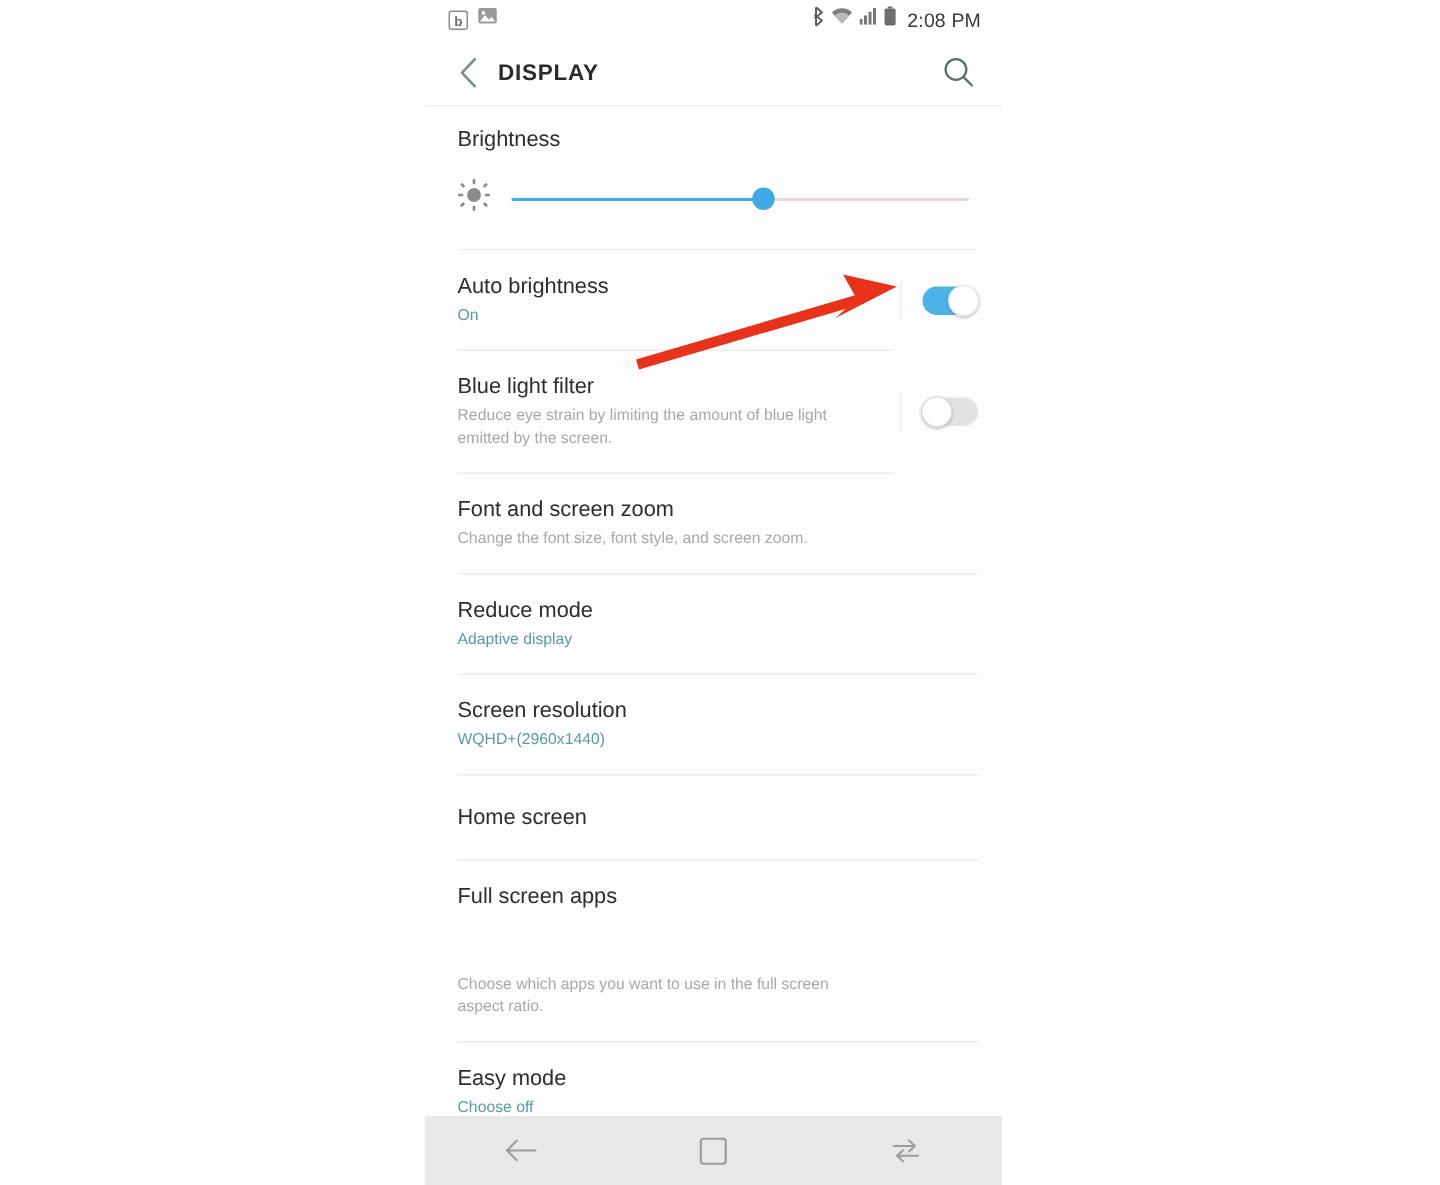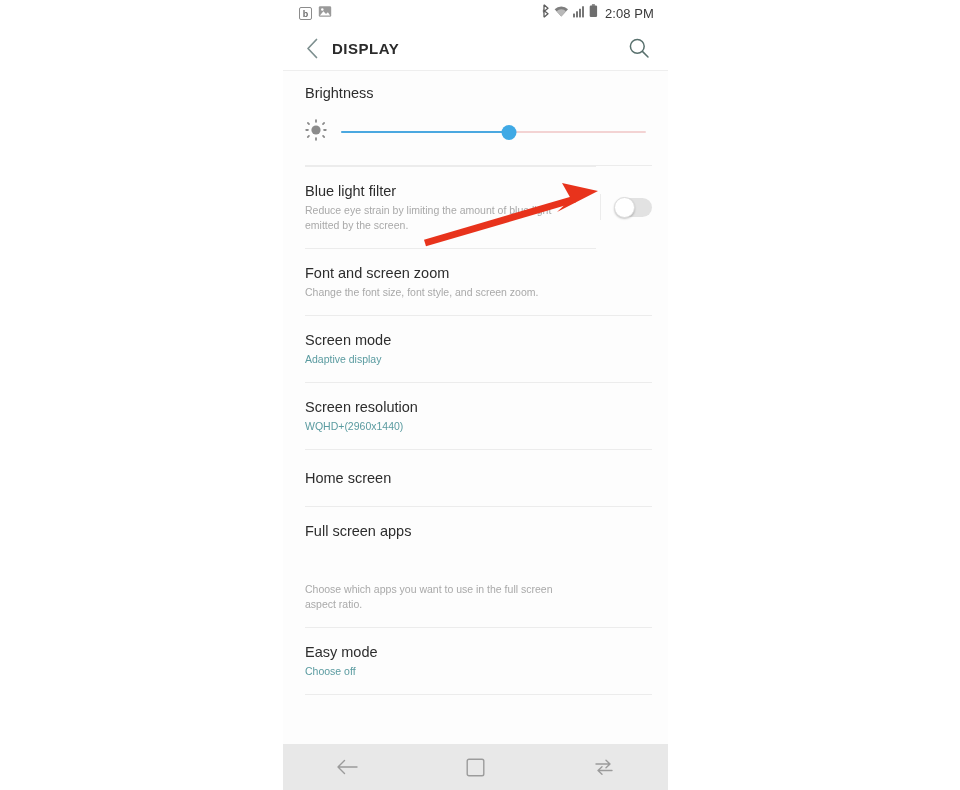--- a/index.html
+++ b/index.html
@@ -344,20 +344,30 @@
       <div id="slider-track-wrap">
         <div class="track-base" style="background: rgb(243, 211, 211);"></div>
         <div class="track-fill" id="slider-fill" style="width: 55%; background: rgb(74, 168, 224);"></div>
         <div class="track-thumb" id="slider-thumb" style="left: 55%; background: rgb(63, 169, 229);"></div>
       </div>
     </div>
   </div>
   <div class="divider"></div>
 
   <div id="settings-list">
+      <div class="row" style="padding-top: 15px; padding-bottom: 15px;">
+        <div class="row-text">
+          <div class="row-title">Auto brightness</div>
+          <div class="row-sub accent">On</div>
+        </div>
+        <div class="toggle-sep"></div>
+        <div class="toggle on" style="align-self: center;">
+          <div class="knob"></div>
+        </div>
+      </div>
       <div class="divider short"></div>
       <div class="row" style="padding-top: 15px; padding-bottom: 15px;">
         <div class="row-text">
           <div class="row-title">Blue light filter</div>
           <div class="row-sub" style="max-width: 268px;">Reduce eye strain by limiting the amount of blue light emitted by the screen.</div>
         </div>
         <div class="toggle-sep"></div>
         <div class="toggle off" style="align-self: center;">
           <div class="knob"></div>
         </div>
@@ -365,21 +375,21 @@
       <div class="divider short"></div>
       <div class="row" style="padding-top: 15px; padding-bottom: 15px;">
         <div class="row-text">
           <div class="row-title">Font and screen zoom</div>
           <div class="row-sub" style="max-width: 268px;">Change the font size, font style, and screen zoom.</div>
         </div>
       </div>
       <div class="divider"></div>
       <div class="row" style="padding-top: 15px; padding-bottom: 15px;">
         <div class="row-text">
-          <div class="row-title">Screen mode</div>
+          <div class="row-title">Reduce mode</div>
           <div class="row-sub accent">Adaptive display</div>
         </div>
       </div>
       <div class="divider"></div>
       <div class="row" style="padding-top: 15px; padding-bottom: 15px;">
         <div class="row-text">
           <div class="row-title">Screen resolution</div>
           <div class="row-sub accent">WQHD+(2960x1440)</div>
         </div>
       </div>

